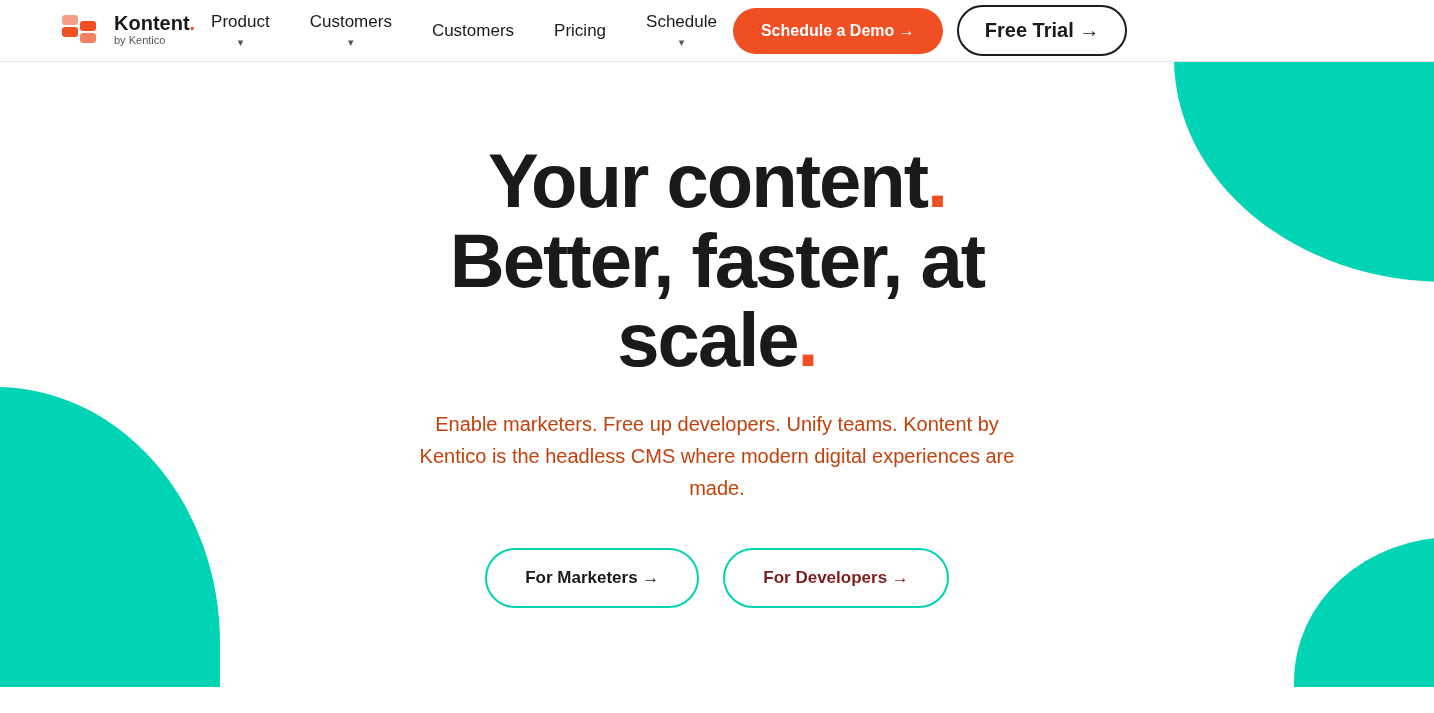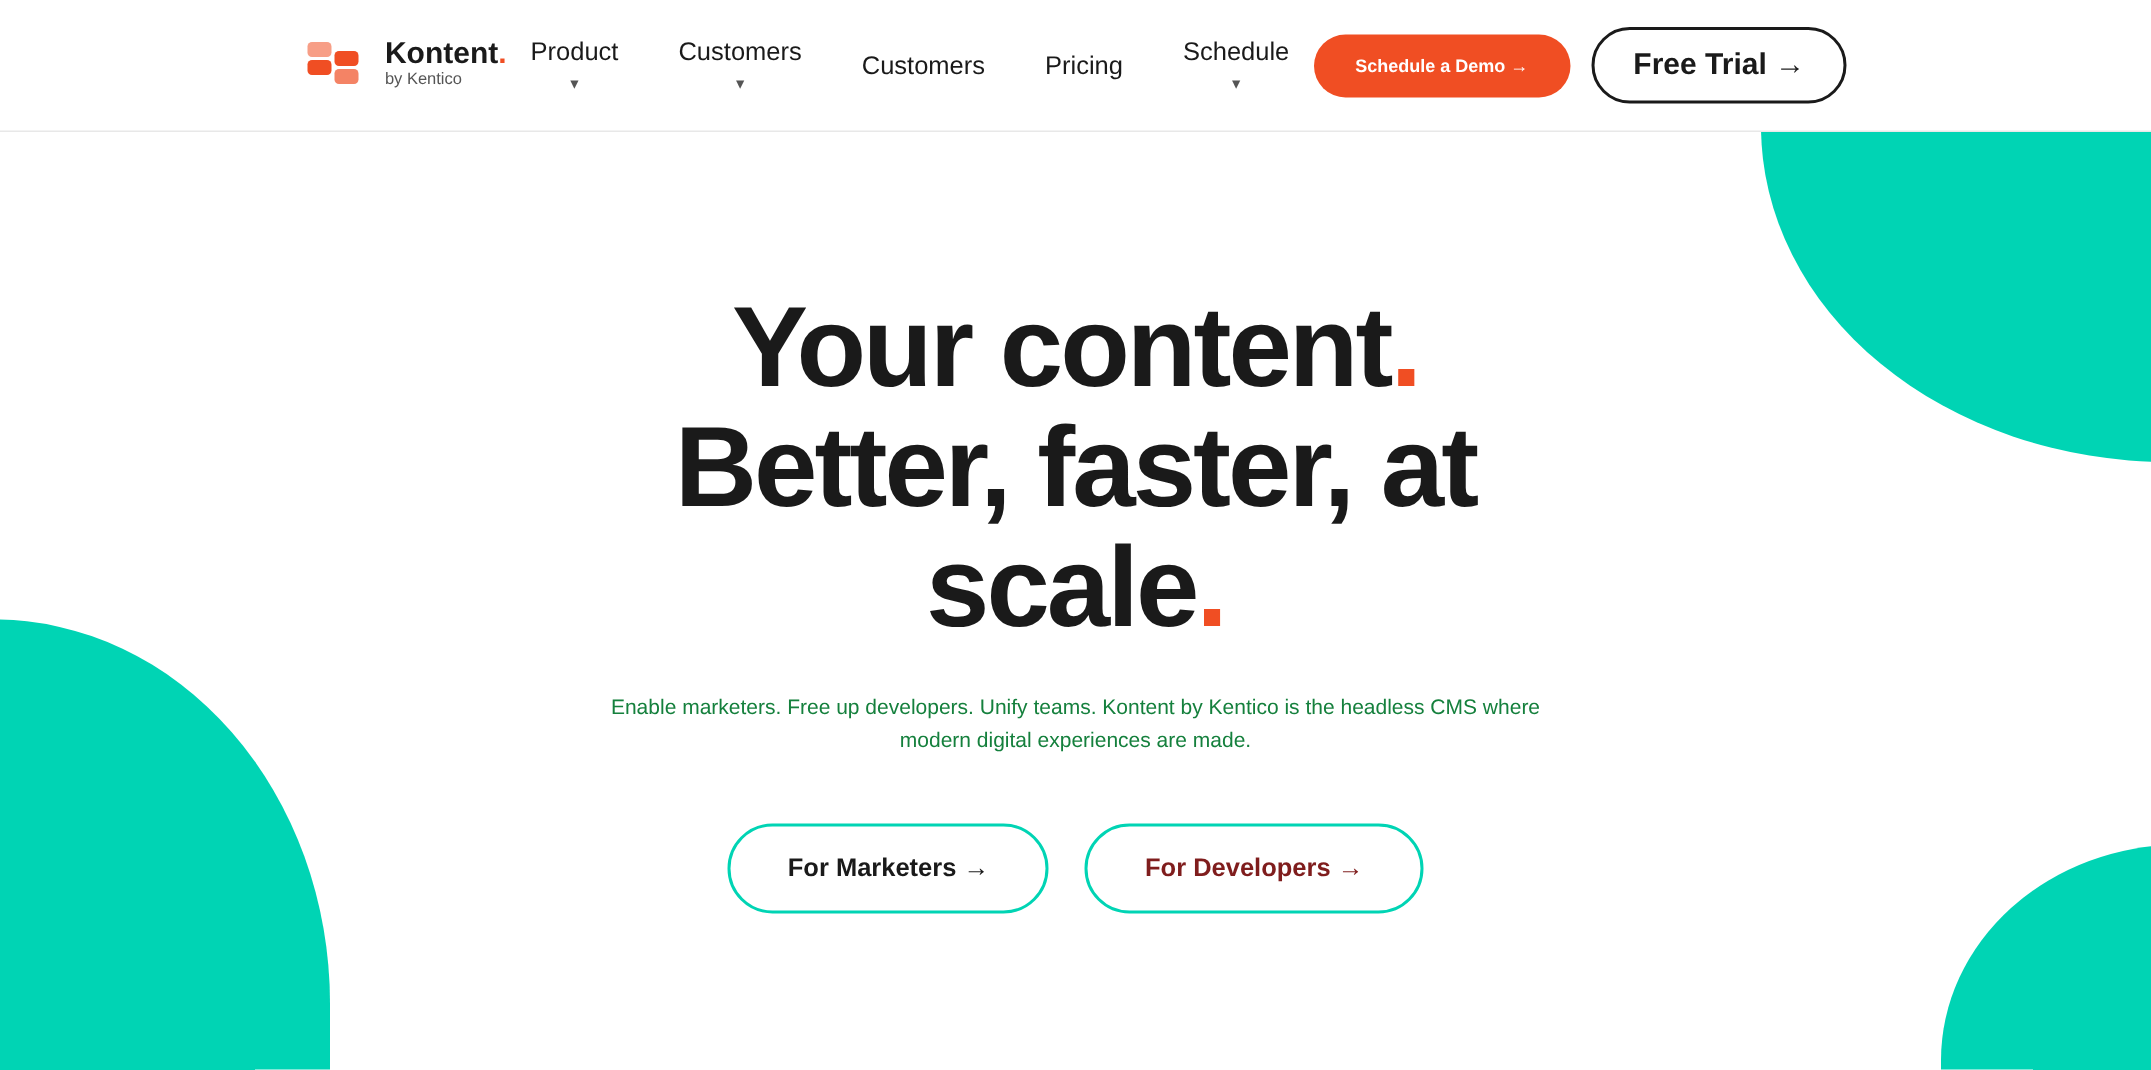--- a/index.html
+++ b/index.html
@@ -13,23 +13,23 @@
       background: #ffffff;
       overflow-x: hidden;
       width: 1434px;
       height: 713px;
     }
 
     
     .navbar {
       display: flex;
       align-items: center;
-      justify-content: center;
+      justify-content: flex-start;
       padding: 0 60px;
-      height: 88px;
+      height: 62px;
       border-bottom: 1px solid #e8e8e8;
       background: #ffffff;
       position: relative;
       z-index: 10;
     }
 
     .logo-area {
       display: flex;
       align-items: center;
       gap: 10px;
@@ -93,21 +93,21 @@
       align-items: center;
       gap: 14px;
     }
 
     .btn-demo {
       background: #f04e23;
       color: #ffffff;
       border: none;
       border-radius: 50px;
       padding: 14px 28px;
-      font-size: 12px;
+      font-size: 16px;
       font-weight: 700;
       cursor: pointer;
       white-space: nowrap;
     }
 
     .btn-trial {
       background: transparent;
       color: #1a1a1a;
       border: 2px solid #1a1a1a;
       border-radius: 50px;
@@ -180,22 +180,22 @@
       line-height: 1.05;
       margin-bottom: 28px;
       letter-spacing: -2px;
     }
 
     .hero-title .orange-dot {
       color: #f04e23;
     }
 
     .hero-subtitle {
-      font-size: 14px;
-      color: #15803d;
+      font-size: 20px;
+      color: #c2410c;
       line-height: 1.6;
       margin-bottom: 44px;
       max-width: 620px;
       margin-left: auto;
       margin-right: auto;
     }
 
     .hero-buttons {
       display: flex;
       justify-content: center;

